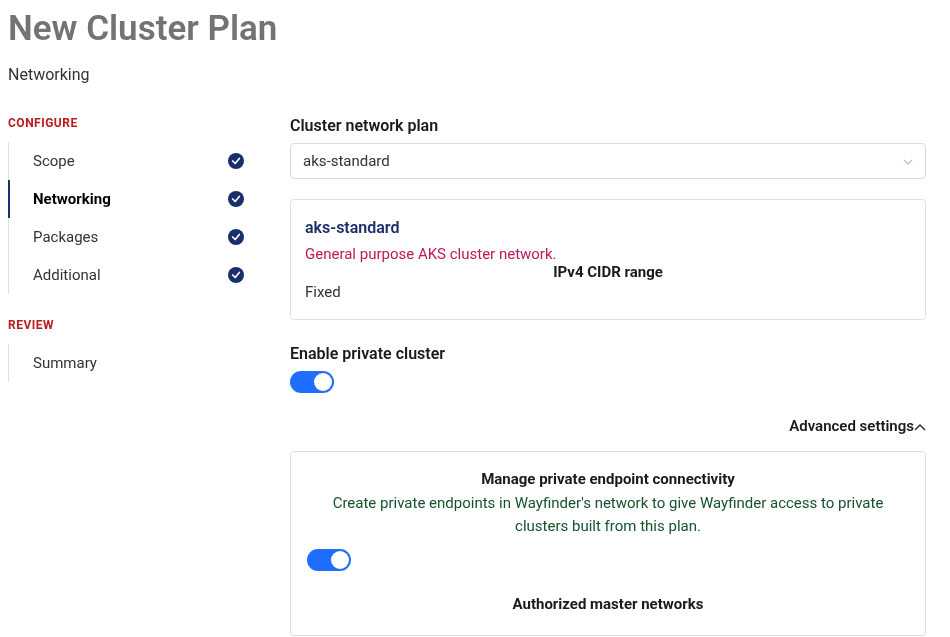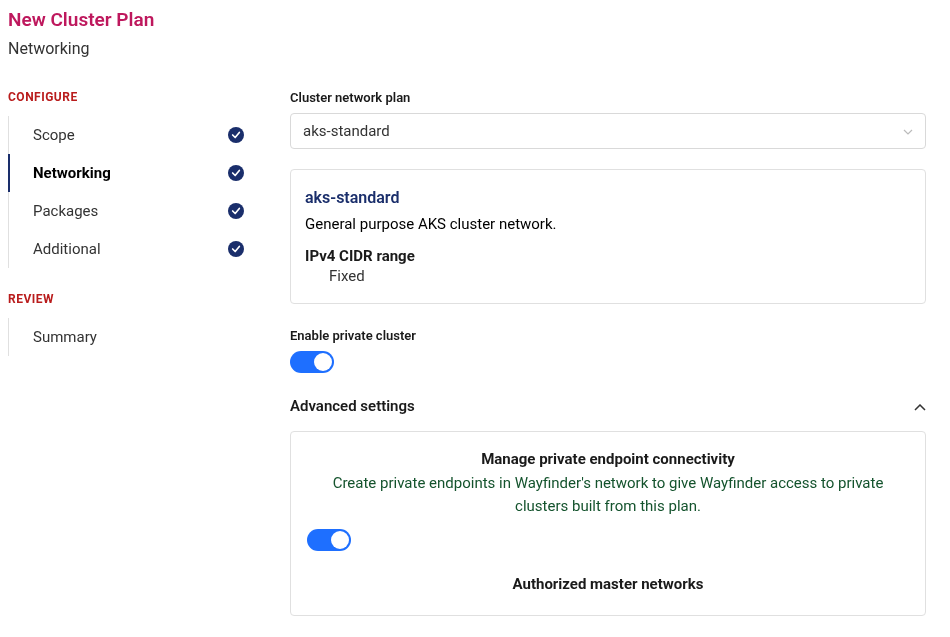--- a/index.html
+++ b/index.html
@@ -6,24 +6,24 @@
     body {
       font-family: -apple-system, BlinkMacSystemFont, "Segoe UI", Roboto, "Helvetica Neue", Arial, sans-serif;
       color: #1a1a1a;
       background: #fff;
       width: 950px;
       height: 637px;
       overflow: hidden;
     }
     .container { padding: 8px; }
     .page-title {
-      font-size: 19px;
-      font-weight: 600;
-      color: #be185d;
-      margin-bottom: 8px;
+      font-size: 35px;
+      font-weight: 600;
+      color: #737373;
+      margin-bottom: 16px;
     }
     .page-subtitle {
       font-size: 16px;
       color: #333;
       margin-bottom: 32px;
     }
     .content { display: flex; gap: 32px; }
     .sidebar { width: 250px; flex-shrink: 0; }
     .sidebar-section-label {
       font-size: 12px;
@@ -64,21 +64,21 @@
       height: 16px;
       border-radius: 50%;
       background: #1a2e6b;
       display: flex;
       align-items: center;
       justify-content: center;
     }
     .check-icon svg { width: 10px; height: 10px; }
     .main { flex: 1; padding-right: 16px; }
     .field-label {
-      font-size: 13px;
+      font-size: 16px;
       font-weight: 600;
       color: #1a1a1a;
       margin-bottom: 8px;
     }
     .select-wrapper {
       position: relative;
       margin-bottom: 20px;
     }
     .select {
       width: 100%;
@@ -104,33 +104,33 @@
       margin-bottom: 24px;
     }
     .info-card-title {
       font-size: 16px;
       font-weight: 600;
       color: #1a2e6b;
       margin-bottom: 8px;
     }
     .info-card-desc {
       font-size: 15px;
-      color: #000000;
-      margin-bottom: 14px;
+      color: #be185d;
+      margin-bottom: 0;
     }
     .info-card-subheading {
       font-size: 15px;
       font-weight: 700;
       color: #1a1a1a;
       margin-bottom: 2px;
+      text-align: center;
     }
     .info-card-value {
       font-size: 15px;
       color: #333;
-      margin-left: 24px;
     }
     .toggle-section { margin-bottom: 20px; }
     .toggle {
       width: 44px;
       height: 22px;
       background: #1e6fff;
       border-radius: 11px;
       position: relative;
       cursor: pointer;
       margin-top: 8px;
@@ -139,21 +139,21 @@
       width: 18px;
       height: 18px;
       background: #fff;
       border-radius: 50%;
       position: absolute;
       top: 2px;
       right: 2px;
     }
     .collapse-header {
       display: flex;
-      justify-content: space-between;
+      justify-content: flex-end;
       align-items: center;
       cursor: pointer;
       padding: 4px 0;
       margin-bottom: 12px;
     }
     .collapse-title {
       font-size: 15px;
       font-weight: 600;
     }
     .chevron-up { font-size: 14px; color: #333; }

